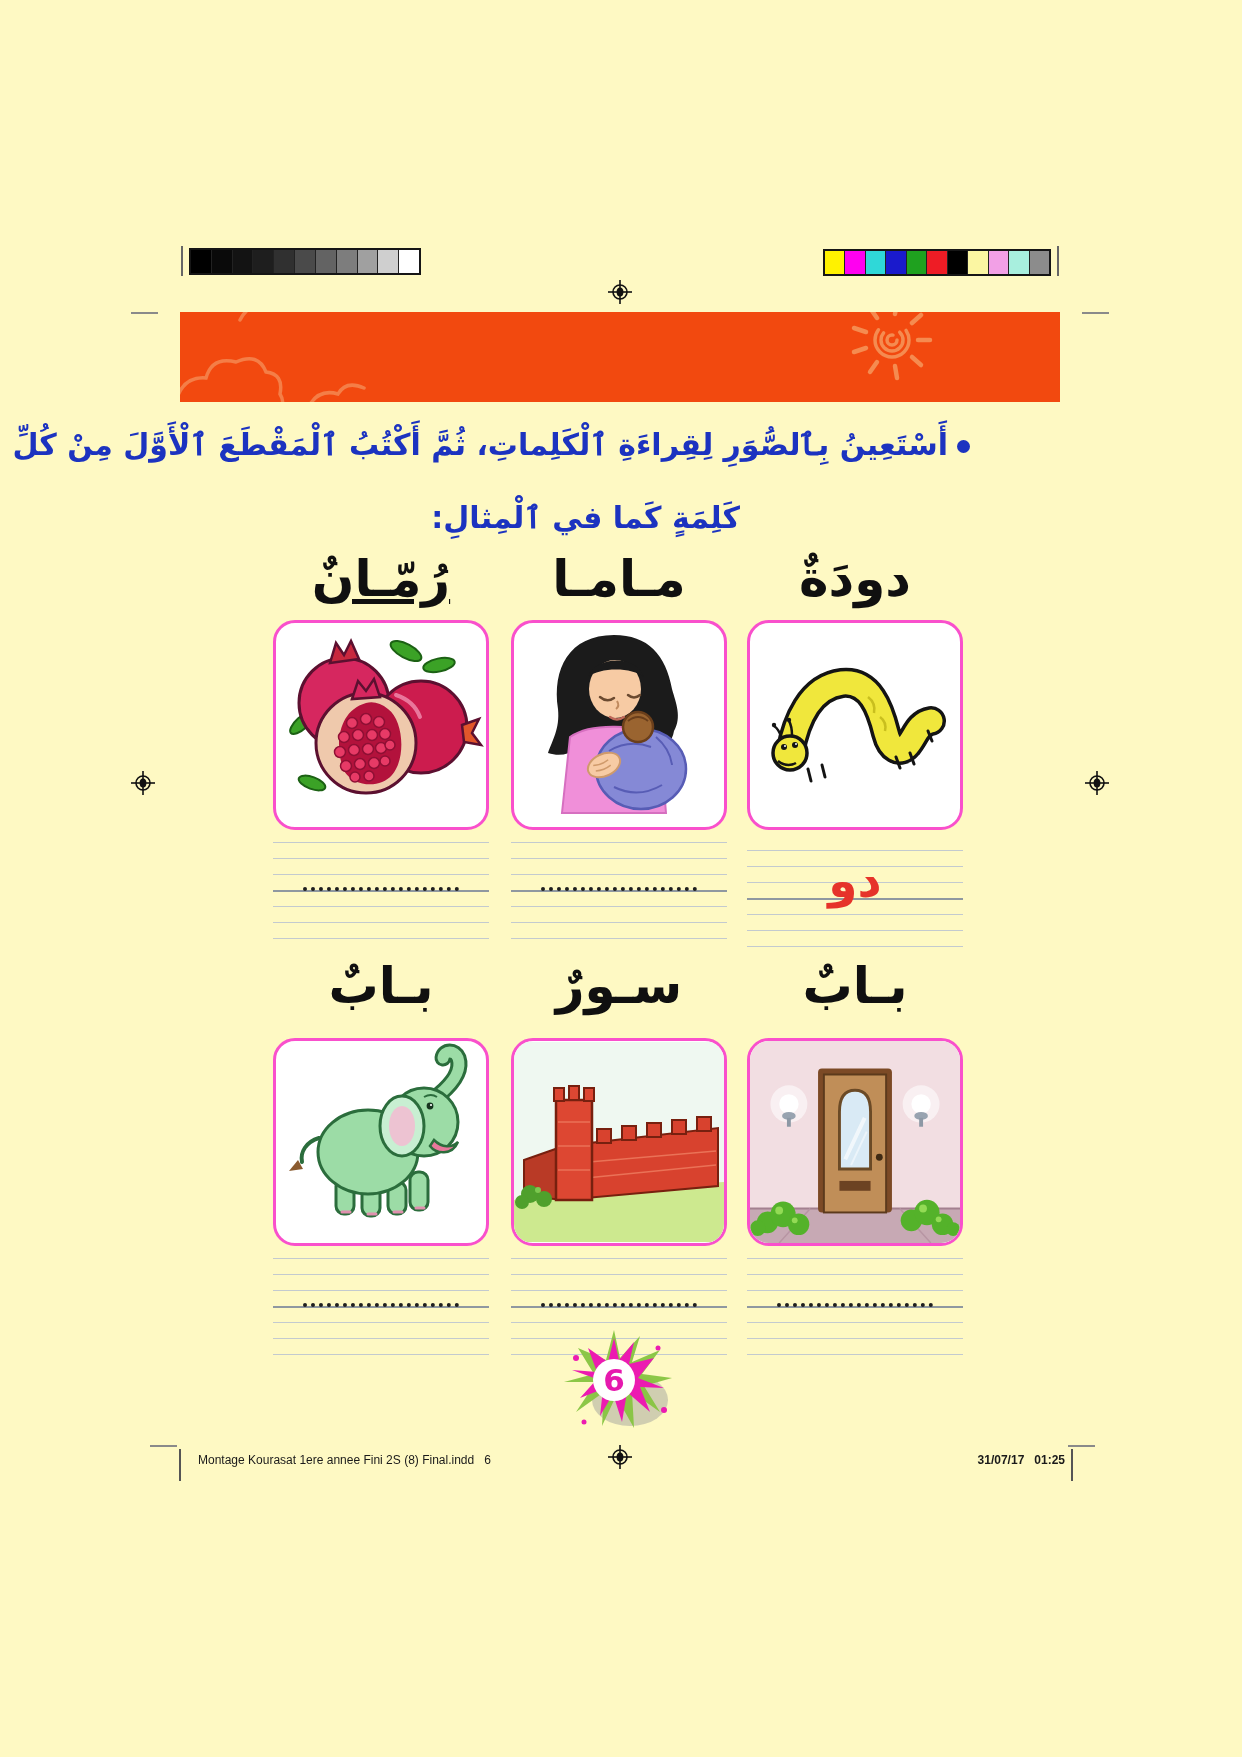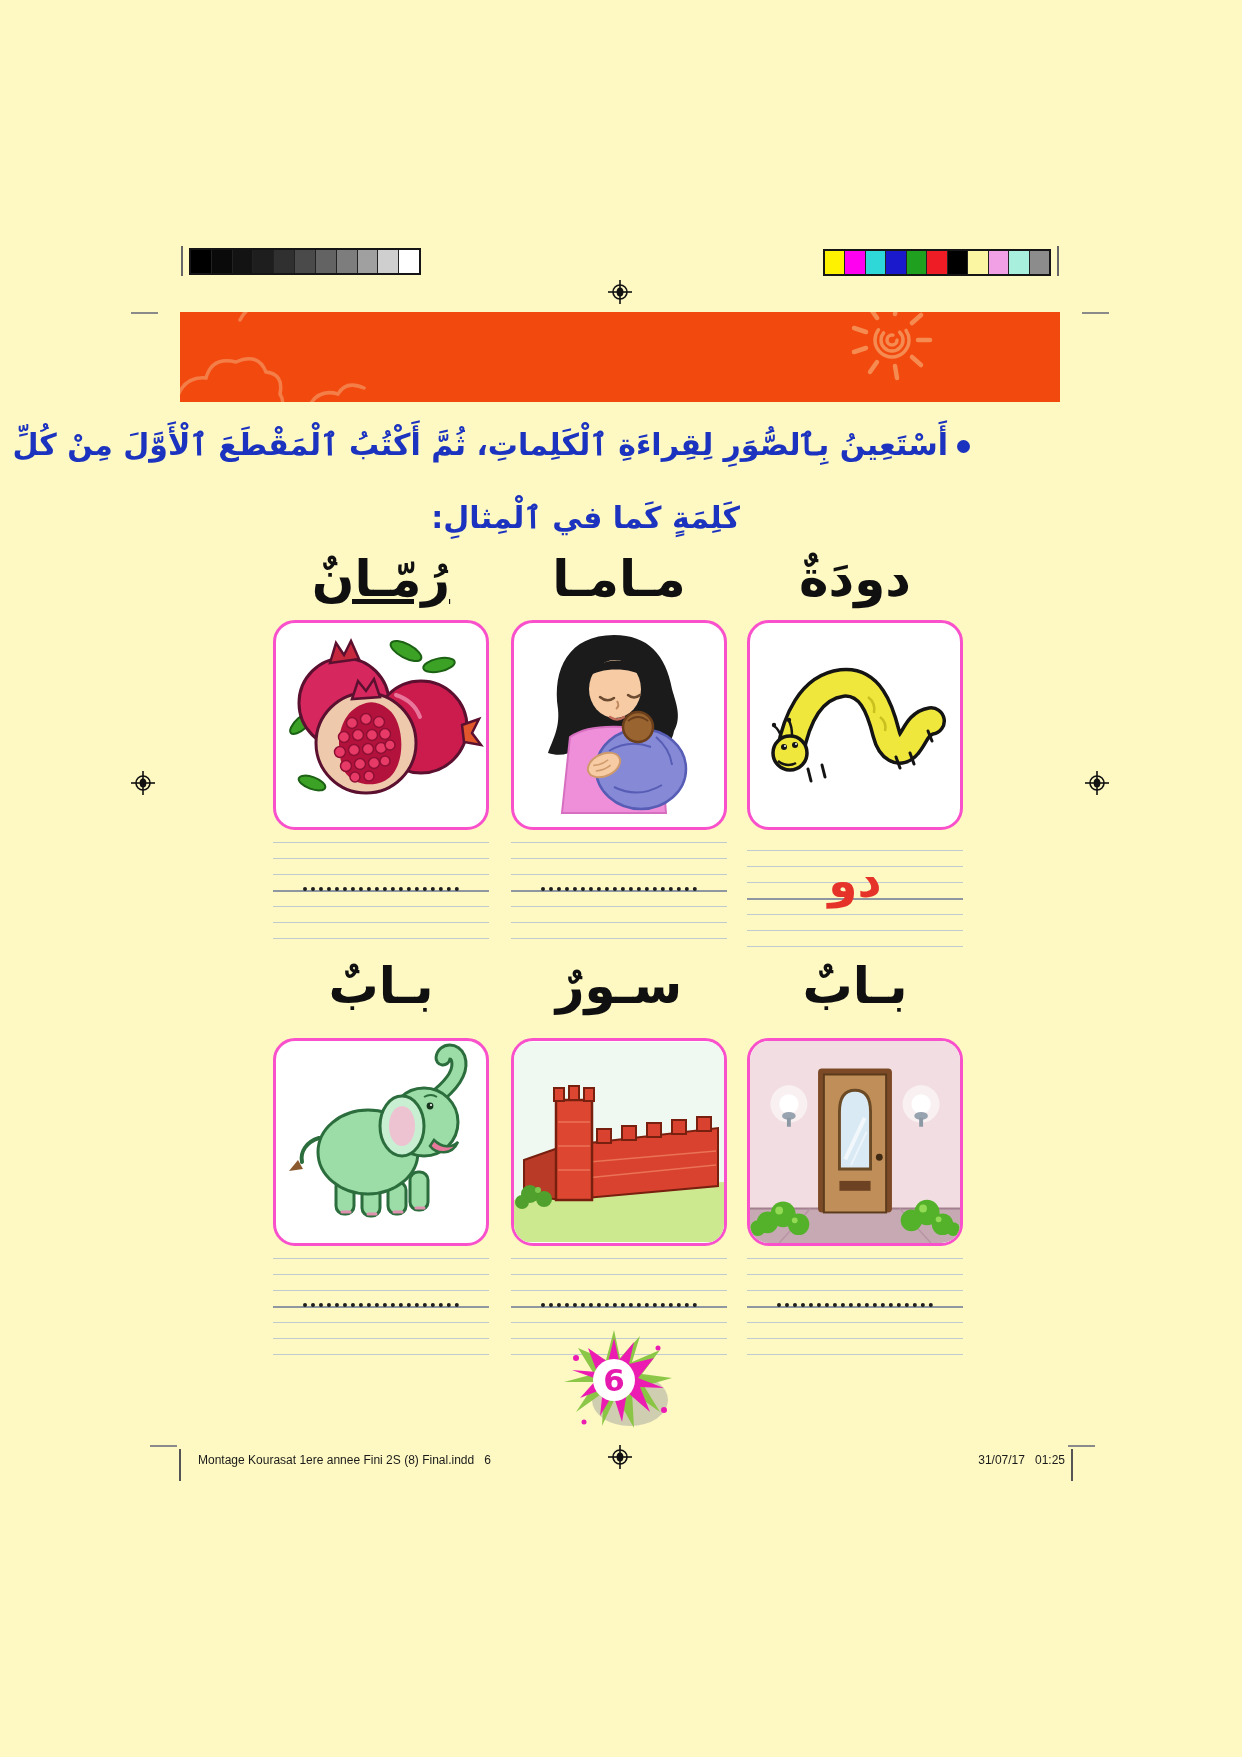--- a/index.html
+++ b/index.html
@@ -388,16 +388,16 @@
     <circle cx="20" cy="28" r="3" fill="#EC1BB1"></circle>
       <circle cx="102" cy="18" r="2.5" fill="#EC1BB1"></circle>
     <circle cx="108" cy="80" r="3" fill="#EC1BB1"></circle>
       <circle cx="28" cy="92" r="2.5" fill="#EC1BB1"></circle>
     <circle cx="58" cy="50" r="21" fill="#ffffff"></circle>
     <text x="58" y="61" text-anchor="middle" font-family="DejaVu Sans, sans-serif" font-size="31" font-weight="bold" fill="#E619AE">6</text>
   </svg>
 
   <div class="tick" style="left:179px;top:1449px;height:32px;background:#555;"></div>
   <div class="foot" style="left:198px;">Montage Kourasat 1ere annee Fini 2S (8) Final.indd   6</div>
-  <div class="foot" style="right:177px;">31/07/17   01:25</div>
+  <div class="foot" style="right:177px;font-weight:bold;">31/07/17   01:25</div>
   <div class="tick" style="left:1071px;top:1449px;height:32px;background:#555;"></div>
 
 </div>
 
 </body></html>

